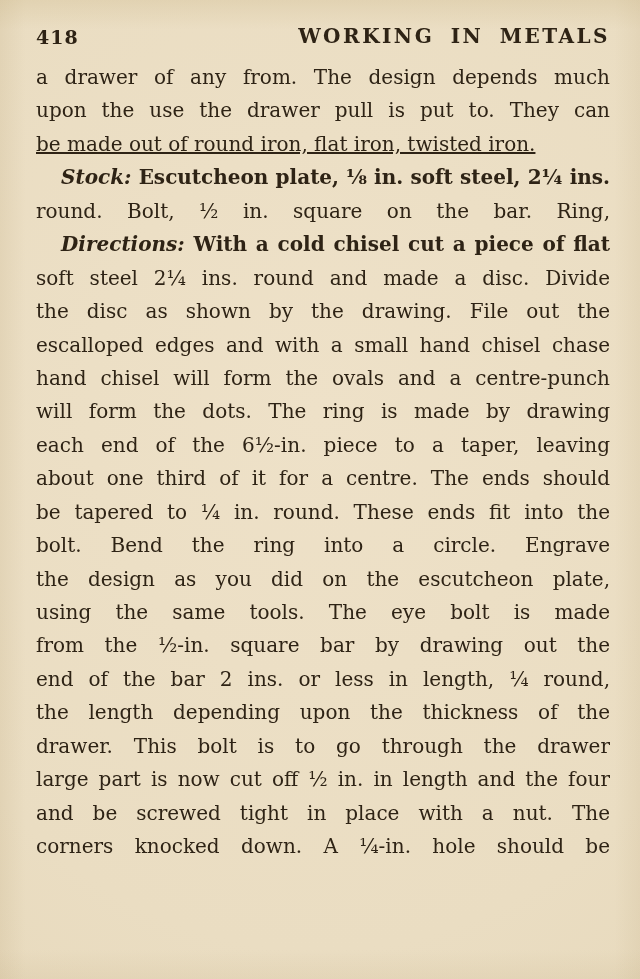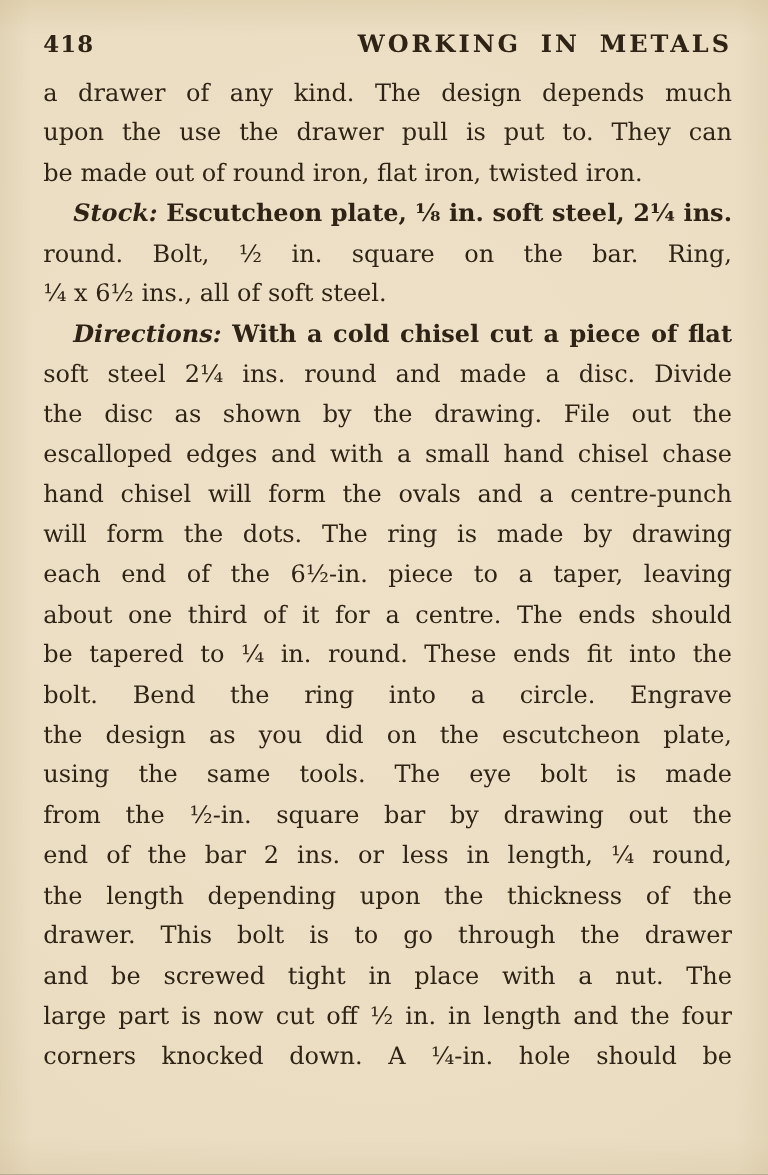--- a/index.html
+++ b/index.html
@@ -52,20 +52,21 @@
   .tline {
     height: 33.45px;
     line-height: 33.45px;
     text-align: justify;
     text-align-last: justify;
     white-space: normal;
     overflow: hidden;
   }
   .tline.no-just {
     text-align-last: left;
+    text-decoration: underline;
   }
   .tline.indent {
     text-indent: 25px;
     font-weight: bold;
   }
   .lead {
     font-style: italic;
   }
 </style>
 </head>
@@ -73,42 +74,41 @@
 
 <div class="page">
 
   <div class="running-head">
     <span class="page-number">418</span>
     <div class="head-title">WORKING IN METALS</div>
   </div>
 
   <div class="text-block">
 
-    <div class="tline">a drawer of any kind. The design depends much</div>
+    <div class="tline">a drawer of any from. The design depends much</div>
     <div class="tline">upon the use the drawer pull is put to. They can</div>
     <div class="tline no-just">be made out of round iron, flat iron, twisted iron.</div>
 
     <div class="tline indent"><span class="lead">Stock:</span><span> Escutcheon plate, ⅛ in. soft steel, 2¼ ins.</span></div>
     <div class="tline">round. Bolt, ½ in. square on the bar. Ring,</div>
-    <div class="tline no-just">¼ x 6½ ins., all of soft steel.</div>
 
     <div class="tline indent"><span class="lead">Directions:</span><span> With a cold chisel cut a piece of flat</span></div>
     <div class="tline">soft steel 2¼ ins. round and made a disc. Divide</div>
     <div class="tline">the disc as shown by the drawing. File out the</div>
     <div class="tline">escalloped edges and with a small hand chisel chase</div>
     <div class="tline">hand chisel will form the ovals and a centre-punch</div>
     <div class="tline">will form the dots. The ring is made by drawing</div>
     <div class="tline">each end of the 6½-in. piece to a taper, leaving</div>
     <div class="tline">about one third of it for a centre. The ends should</div>
     <div class="tline">be tapered to ¼ in. round. These ends fit into the</div>
     <div class="tline">bolt. Bend the ring into a circle. Engrave</div>
     <div class="tline">the design as you did on the escutcheon plate,</div>
     <div class="tline">using the same tools. The eye bolt is made</div>
     <div class="tline">from the ½-in. square bar by drawing out the</div>
     <div class="tline">end of the bar 2 ins. or less in length, ¼ round,</div>
     <div class="tline">the length depending upon the thickness of the</div>
     <div class="tline">drawer. This bolt is to go through the drawer</div>
+    <div class="tline">large part is now cut off ½ in. in length and the four</div>
     <div class="tline">and be screwed tight in place with a nut. The</div>
-    <div class="tline">large part is now cut off ½ in. in length and the four</div>
     <div class="tline">corners knocked down. A ¼-in. hole should be</div>
 
   </div>
 </div>
 
 </body></html>

